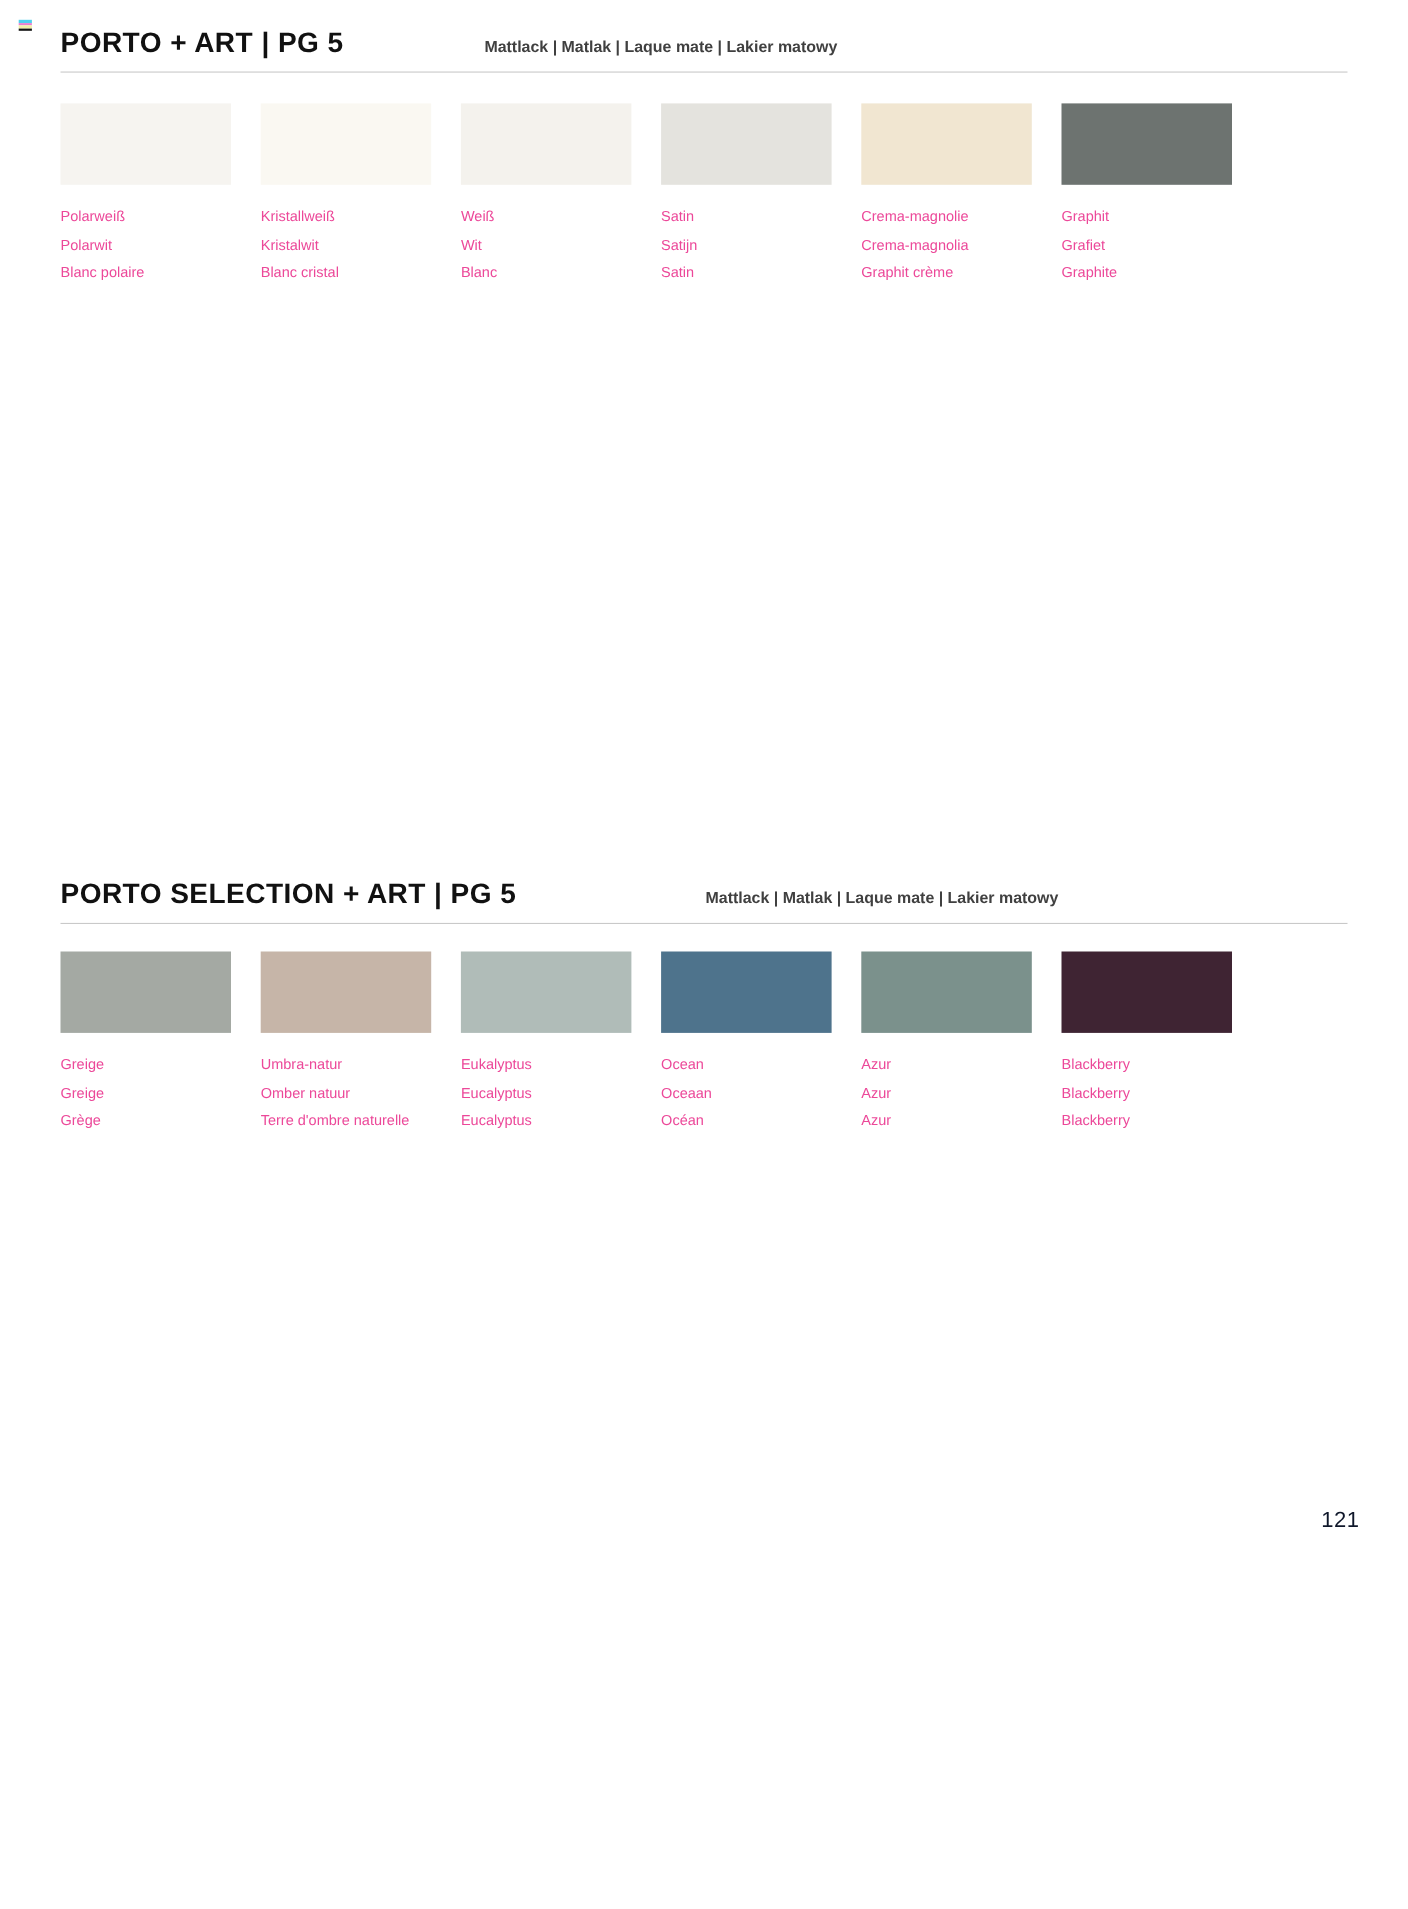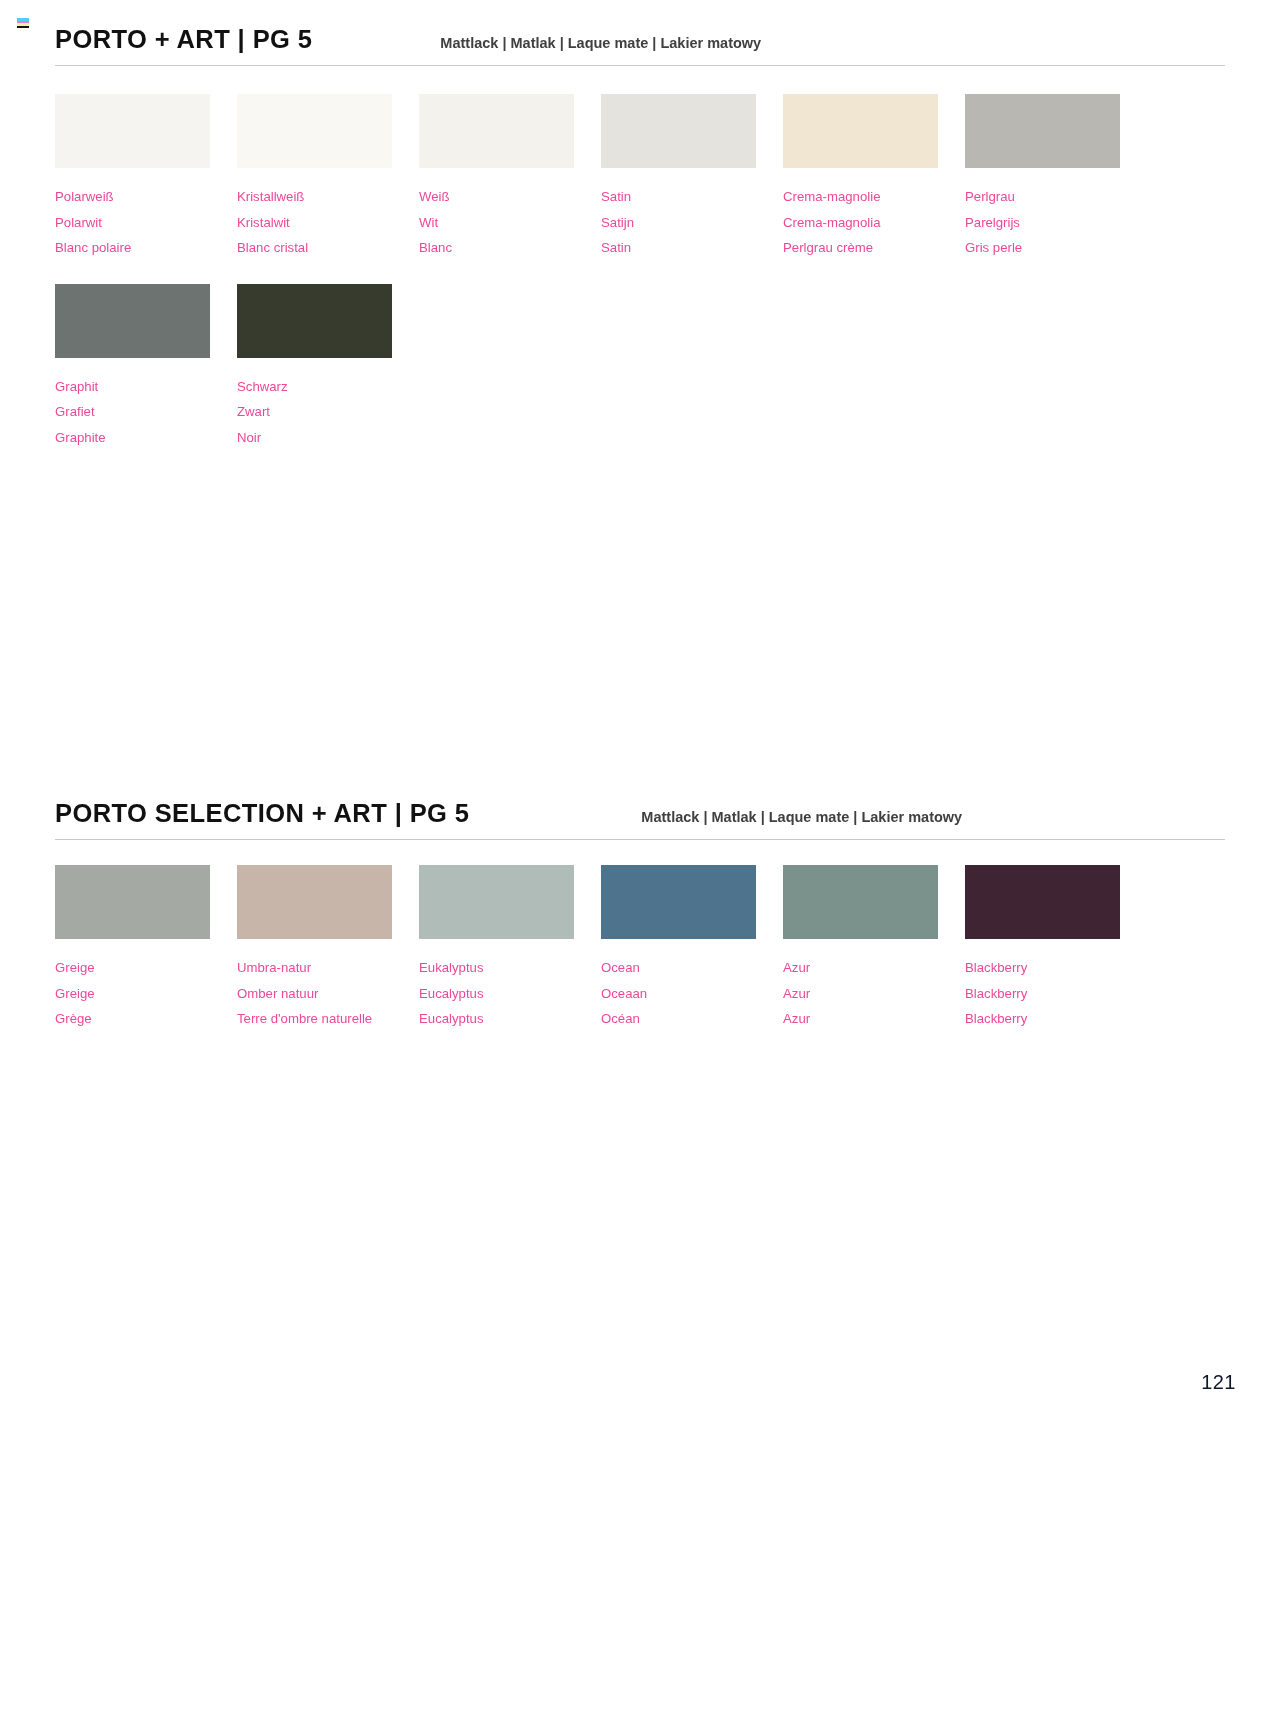--- a/index.html
+++ b/index.html
@@ -169,45 +169,29 @@
             <div class="swatch-name">Satin</div>
             <div class="swatch-name">Satijn</div>
             <div class="swatch-name">Satin</div>
           </div>
         </div>
         <div class="swatch-cell">
           <div class="swatch-chip" style="background: rgb(241, 230, 209);"></div>
           <div class="swatch-names">
             <div class="swatch-name">Crema-magnolie</div>
             <div class="swatch-name">Crema-magnolia</div>
-            <div class="swatch-name">Perlgrau crème</div>
-          </div>
-        </div>
-        <div class="swatch-cell">
-          <div class="swatch-chip" style="background: rgb(184, 183, 178);"></div>
-          <div class="swatch-names">
-            <div class="swatch-name">Perlgrau</div>
-            <div class="swatch-name">Parelgrijs</div>
-            <div class="swatch-name">Gris perle</div>
+            <div class="swatch-name">Graphit crème</div>
           </div>
         </div>
         <div class="swatch-cell">
           <div class="swatch-chip" style="background: rgb(109, 115, 112);"></div>
           <div class="swatch-names">
             <div class="swatch-name">Graphit</div>
             <div class="swatch-name">Grafiet</div>
             <div class="swatch-name">Graphite</div>
-          </div>
-        </div>
-        <div class="swatch-cell">
-          <div class="swatch-chip" style="background: rgb(54, 59, 46);"></div>
-          <div class="swatch-names">
-            <div class="swatch-name">Schwarz</div>
-            <div class="swatch-name">Zwart</div>
-            <div class="swatch-name">Noir</div>
           </div>
         </div>
       </div>
   </section>
 
   <section class="section" id="section-porto-selection">
     <div class="section-header">
       <div class="section-title">PORTO SELECTION + ART | PG 5</div>
       <div class="section-subtitle">Mattlack | Matlak | Laque mate | Lakier matowy</div>
     </div>

